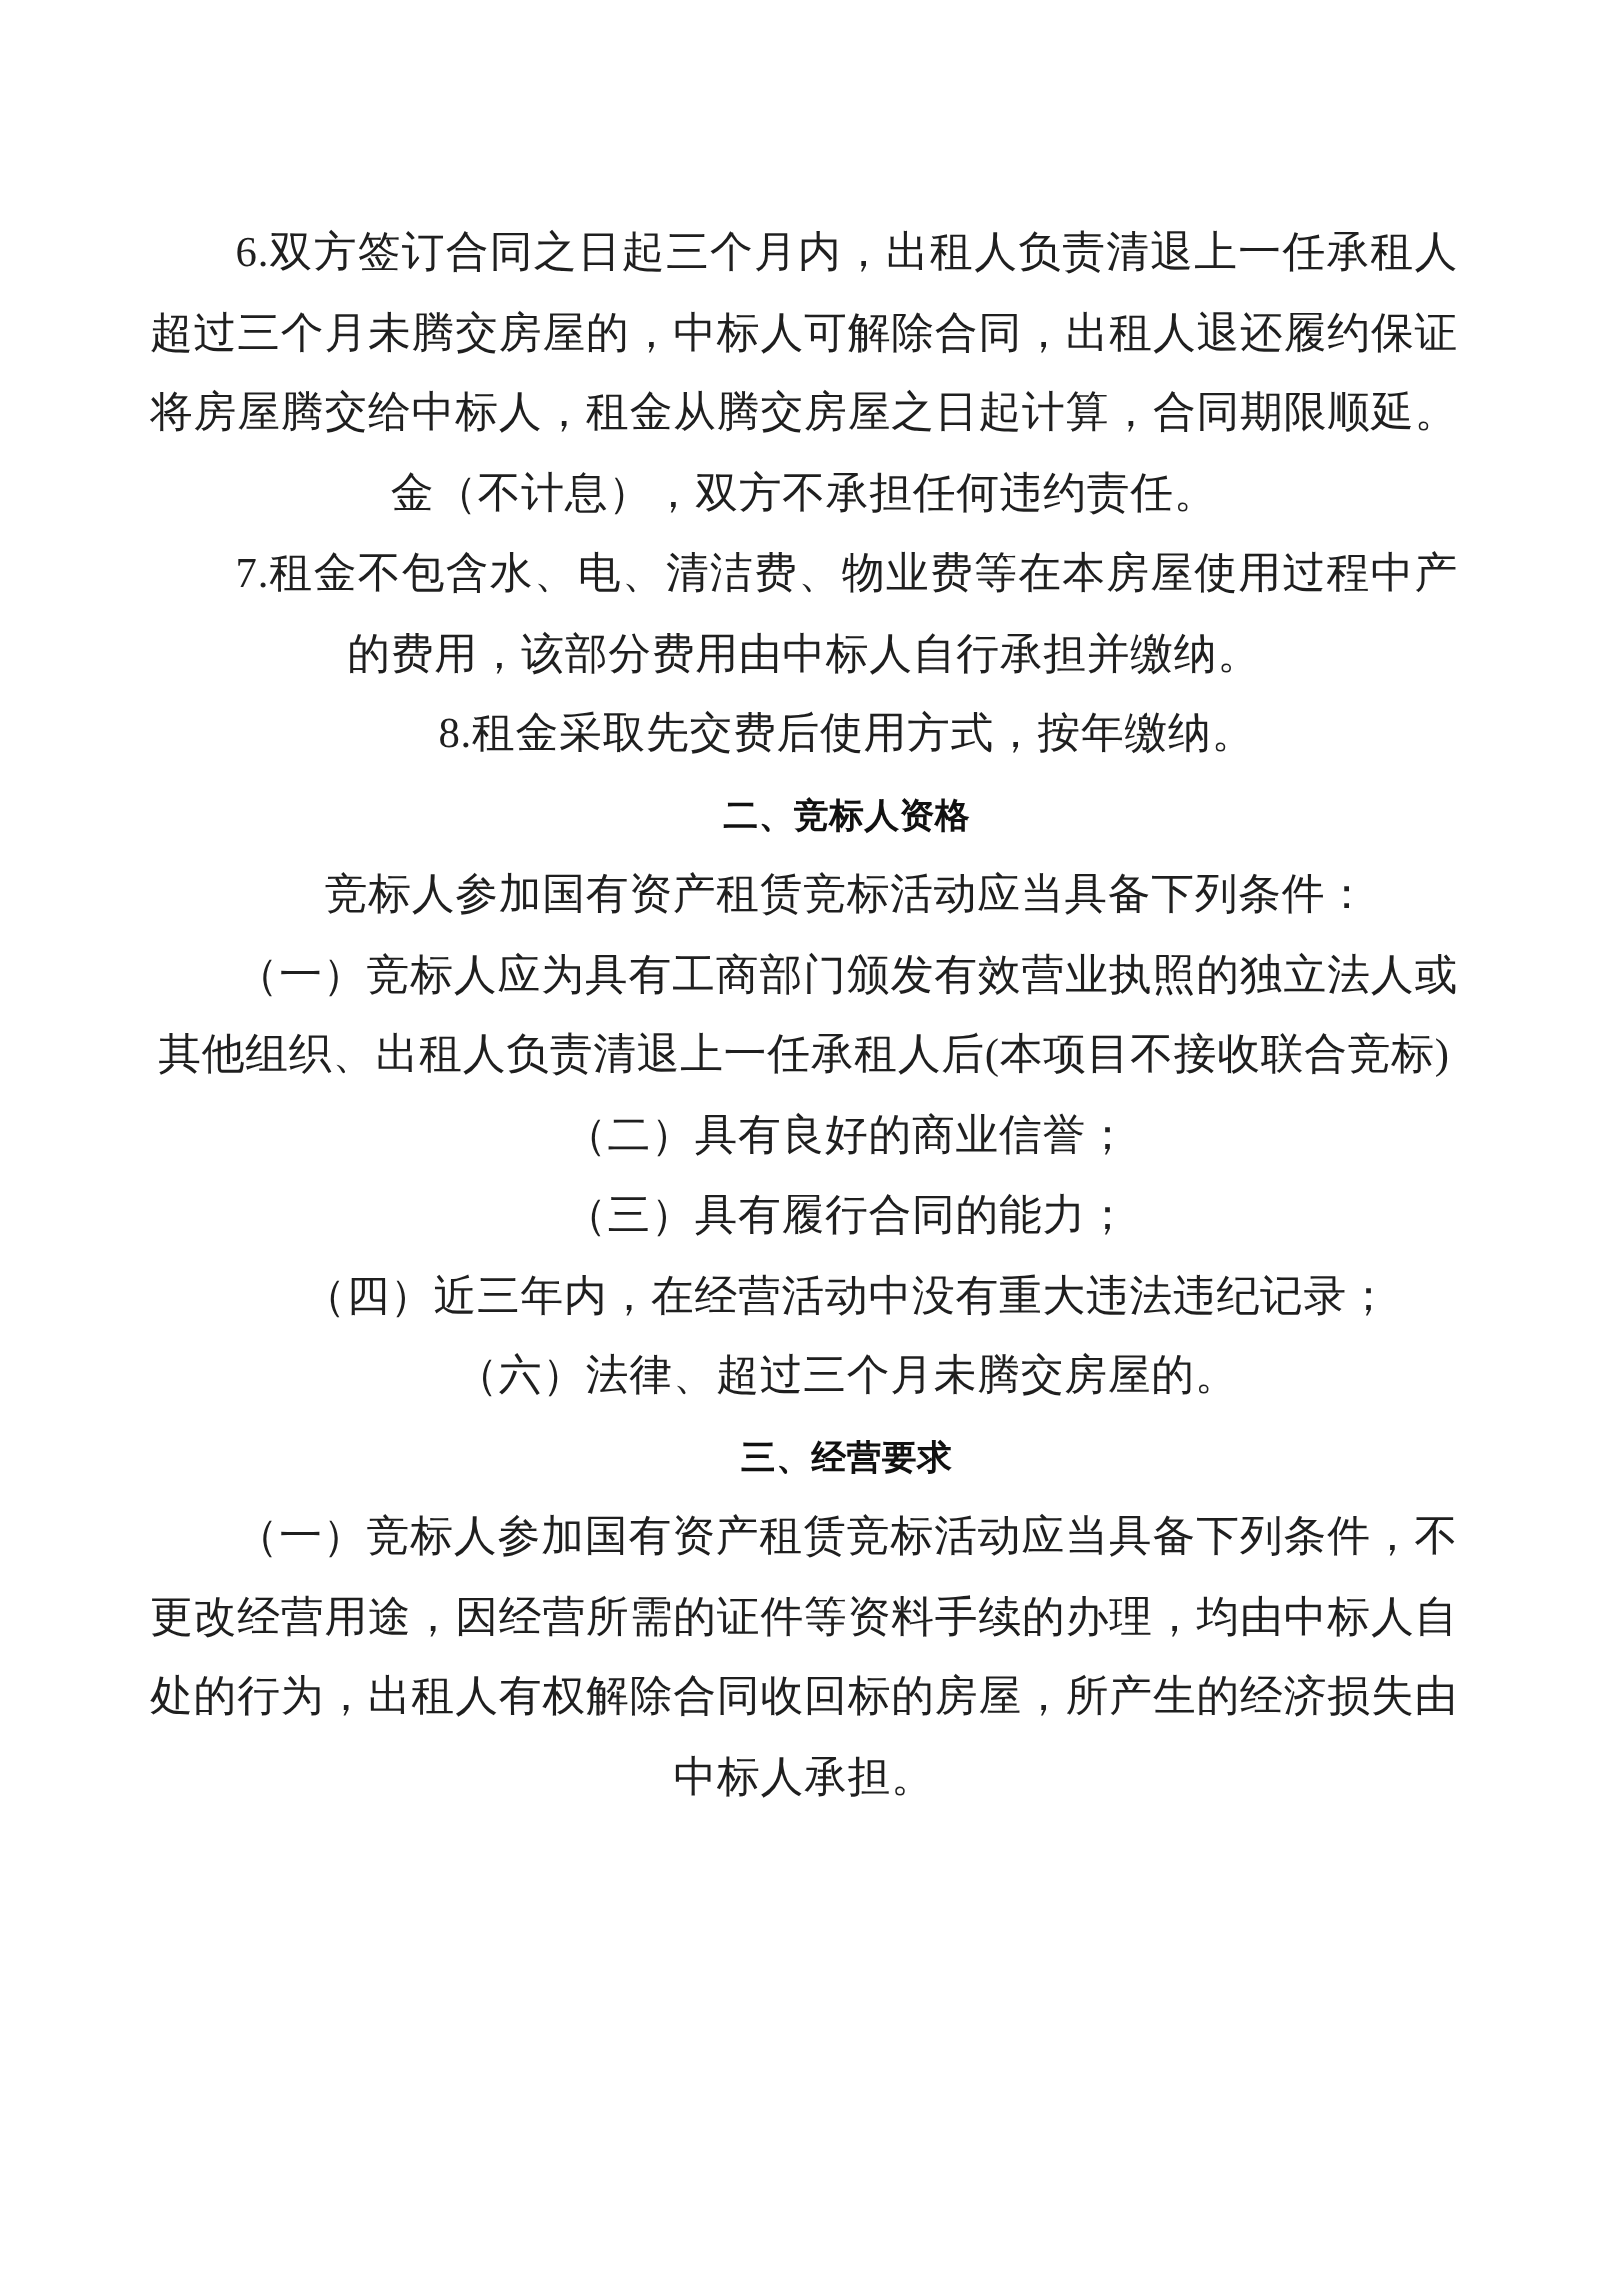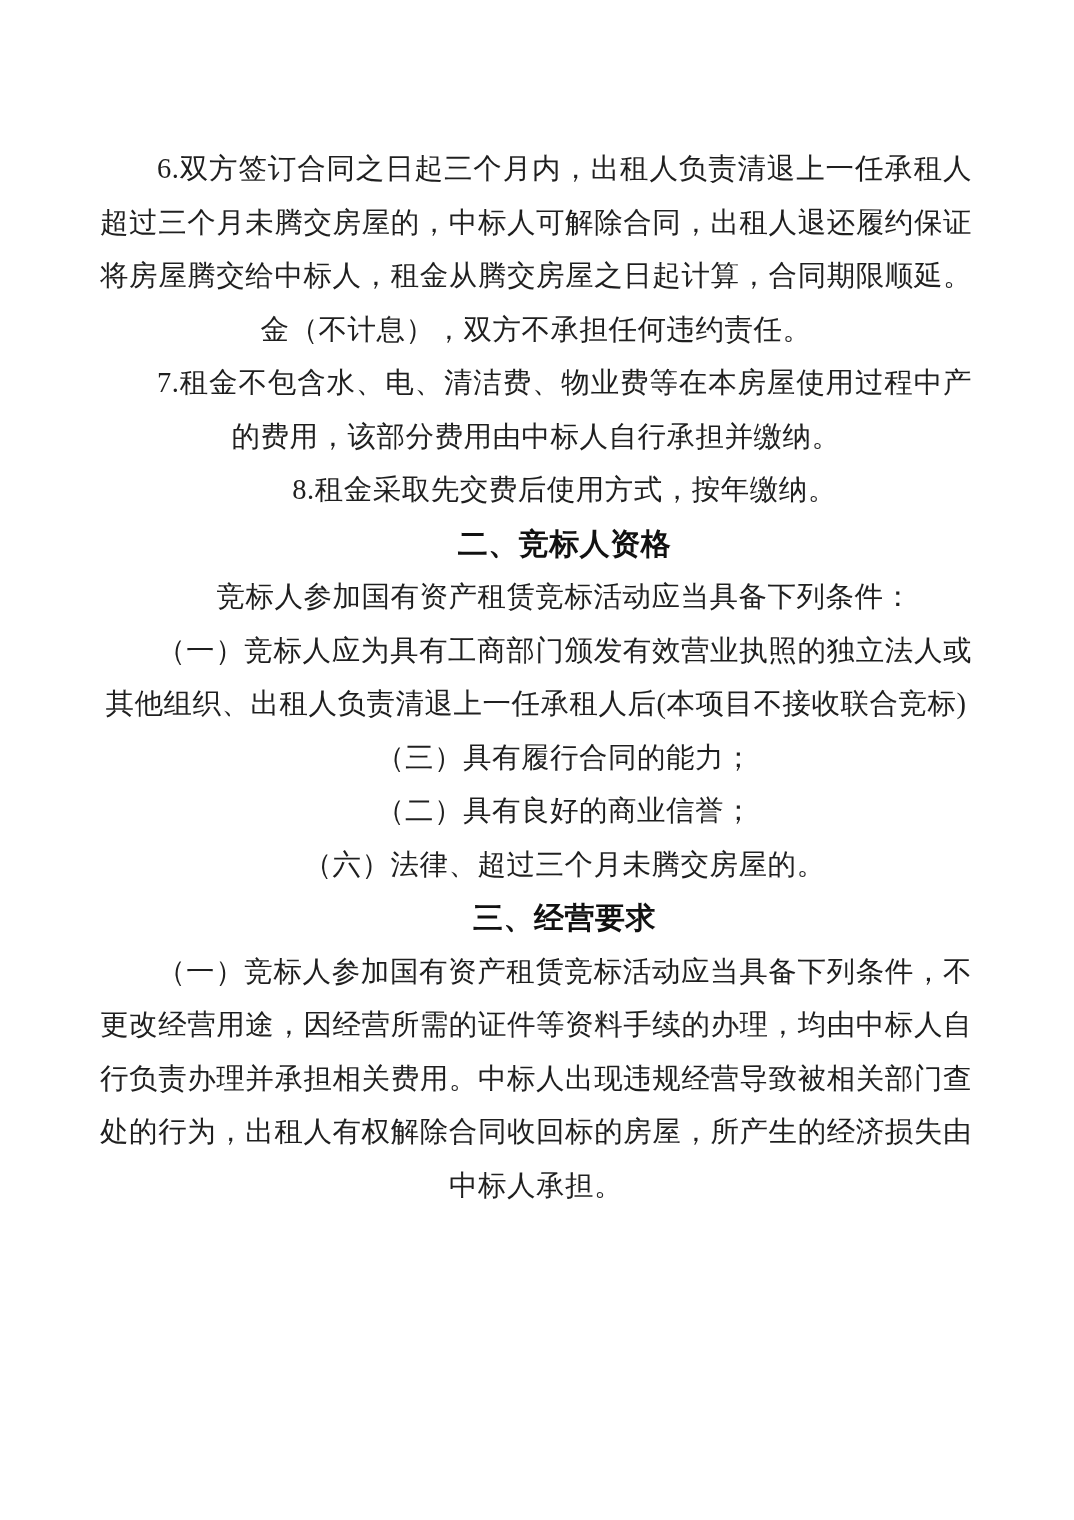--- a/index.html
+++ b/index.html
@@ -35,43 +35,43 @@
     padding-left: 57px;
   }
   .line.fill {
     text-align: justify;
     text-align-last: justify;
     text-justify: inter-character;
   }
   .line.heading {
     font-family: "Liberation Sans", "DejaVu Sans", sans-serif;
     font-weight: 700;
-    font-size: 30px;
+    font-size: 23px;
     color: #111111;
   }
 </style>
 </head>
 <body>
 
 <div class="page">
   <div class="content">
       <div class="line indent fill">6.双方签订合同之日起三个月内，出租人负责清退上一任承租人后</div>
       <div class="line fill">超过三个月未腾交房屋的，中标人可解除合同，出租人退还履约保证</div>
       <div class="line fill">将房屋腾交给中标人，租金从腾交房屋之日起计算，合同期限顺延。</div>
       <div class="line">金（不计息），双方不承担任何违约责任。</div>
       <div class="line indent fill">7.租金不包含水、电、清洁费、物业费等在本房屋使用过程中产生</div>
       <div class="line">的费用，该部分费用由中标人自行承担并缴纳。</div>
       <div class="line indent">8.租金采取先交费后使用方式，按年缴纳。</div>
       <div class="line heading indent">二、竞标人资格</div>
       <div class="line indent">竞标人参加国有资产租赁竞标活动应当具备下列条件：</div>
       <div class="line indent fill">（一）竞标人应为具有工商部门颁发有效营业执照的独立法人或</div>
       <div class="line">其他组织、出租人负责清退上一任承租人后(本项目不接收联合竞标)</div>
+      <div class="line indent">（二）具有良好的商业信誉；</div>
       <div class="line indent">（三）具有履行合同的能力；</div>
-      <div class="line indent">（二）具有良好的商业信誉；</div>
+      <div class="line indent">（四）近三年内，在经营活动中没有重大违法违纪记录；</div>
       <div class="line indent">（六）法律、超过三个月未腾交房屋的。</div>
       <div class="line heading indent">三、经营要求</div>
       <div class="line indent fill">（一）竞标人参加国有资产租赁竞标活动应当具备下列条件，不得</div>
       <div class="line fill">更改经营用途，因经营所需的证件等资料手续的办理，均由中标人自</div>
-      <div class="line fill">行负责办理并承担相关费用。中标人出现违规经营导致被相关部门查</div>
       <div class="line fill">处的行为，出租人有权解除合同收回标的房屋，所产生的经济损失由</div>
       <div class="line">中标人承担。</div>
     </div>
 </div>
 
 </body></html>

